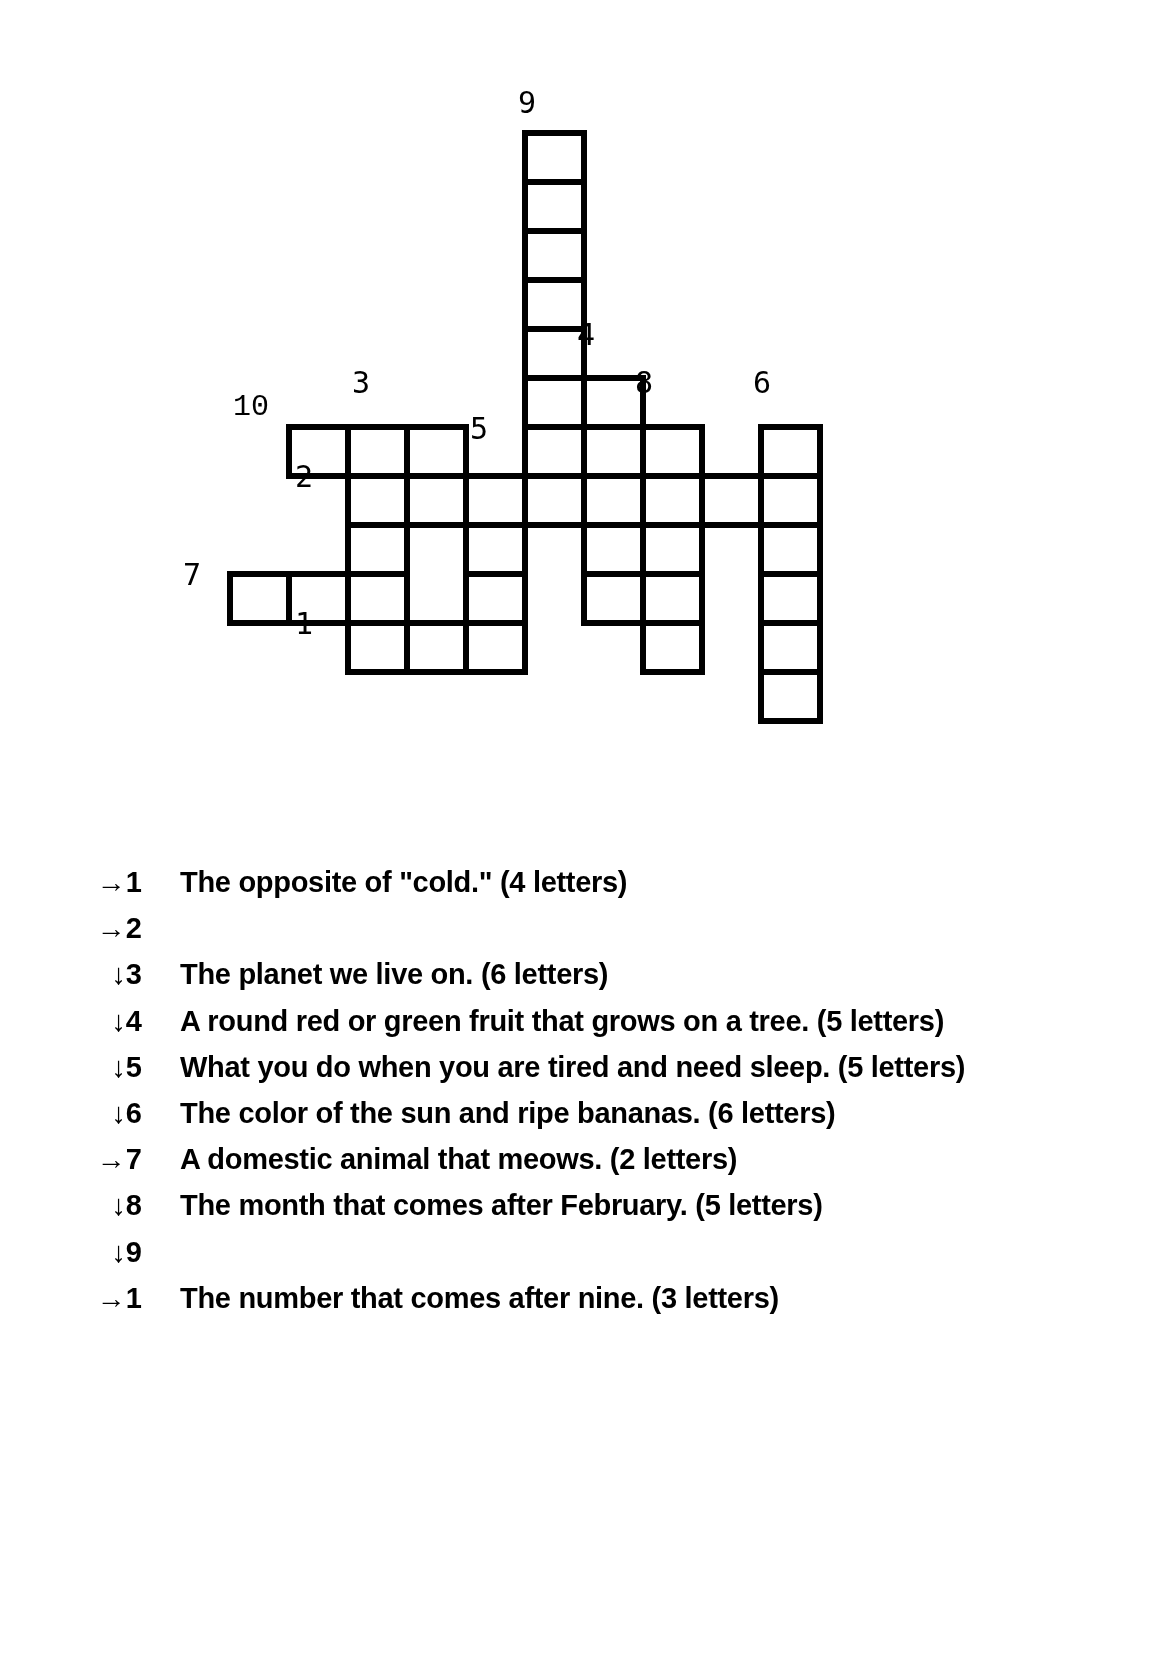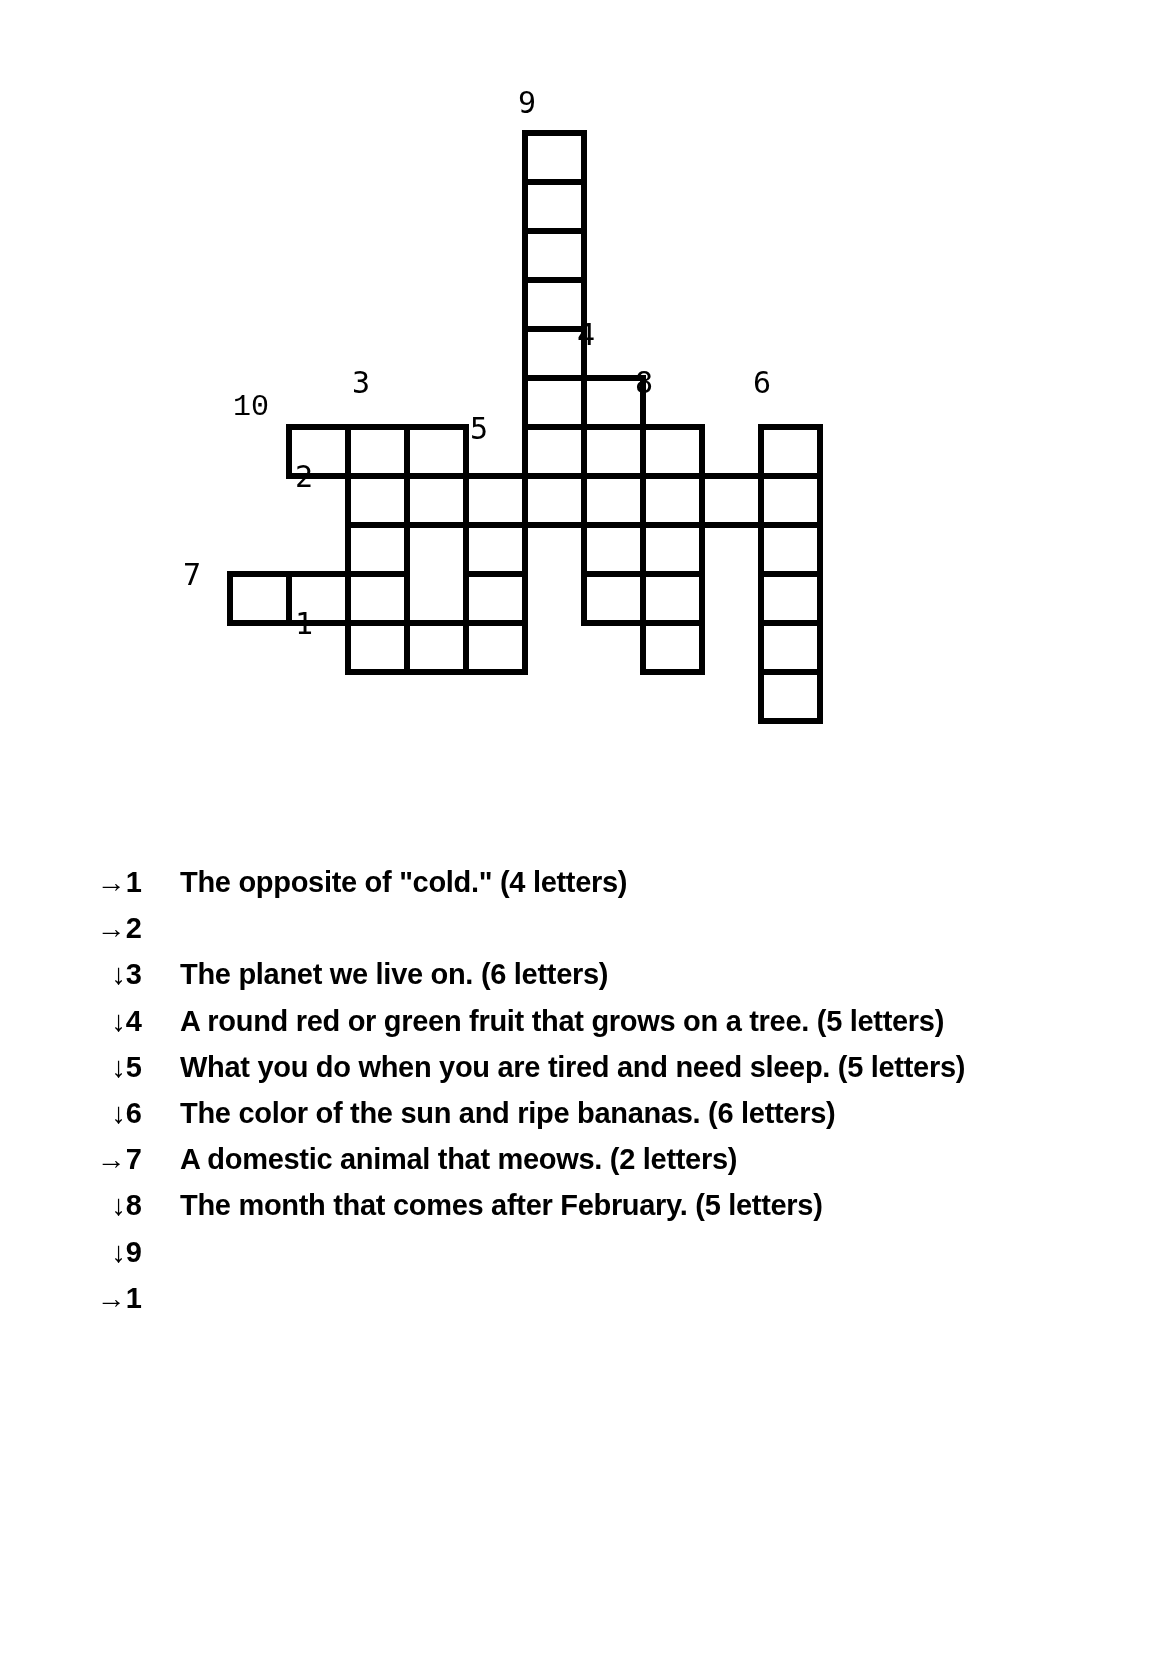--- a/index.html
+++ b/index.html
@@ -106,14 +106,15 @@
   </div>
   <div class="clue" style="top:323px">
     <span class="clue-key">↓8</span>
     <span class="clue-text">The month that comes after February. (5 letters)</span>
   </div>
   <div class="clue" style="top:370px">
     <span class="clue-key">↓9</span>
   </div>
   <div class="clue" style="top:416px">
     <span class="clue-key">→1</span>
+    <span class="clue-text">The number that comes after nine. (3 letters)</span>
   </div>
 </div>
 
 </body></html>

